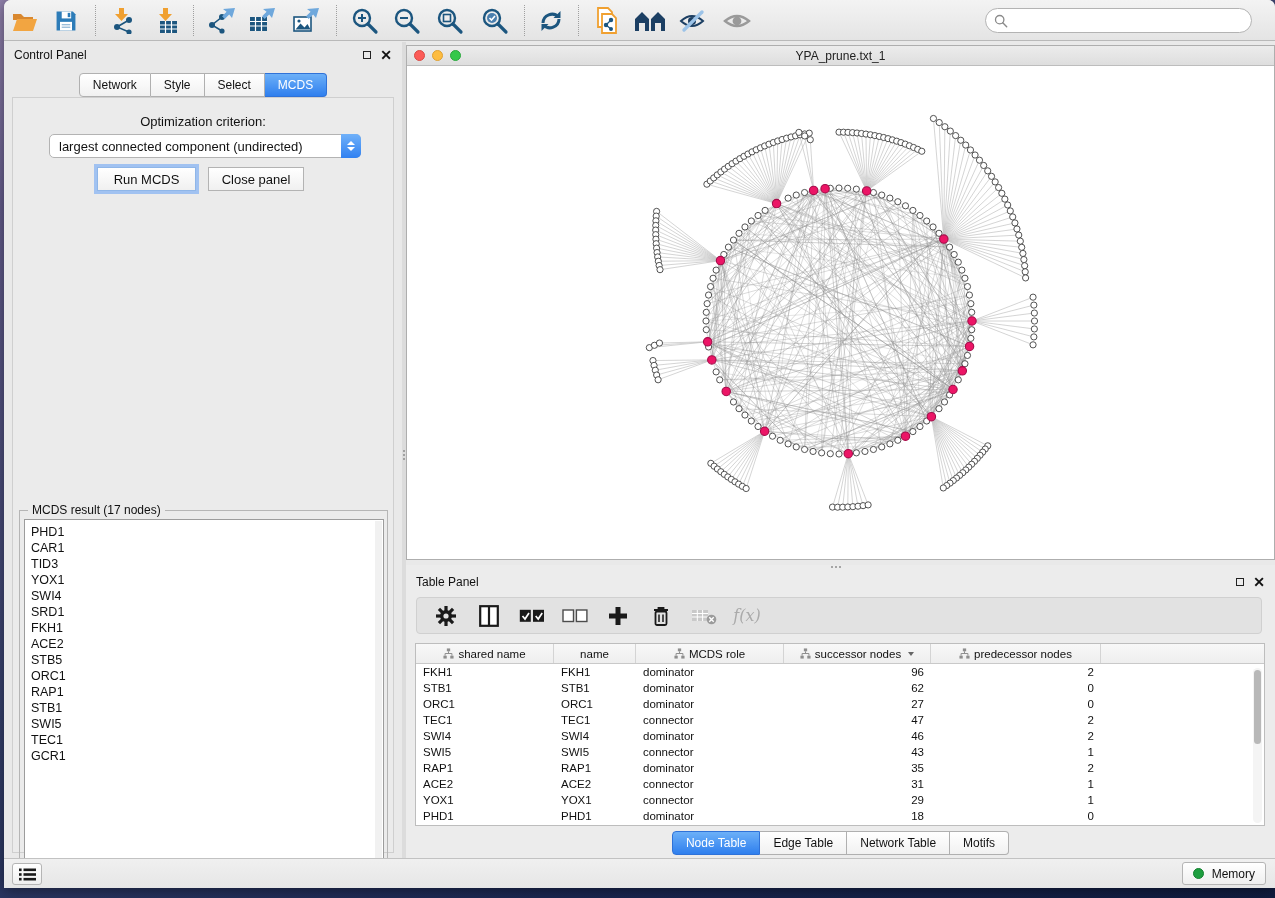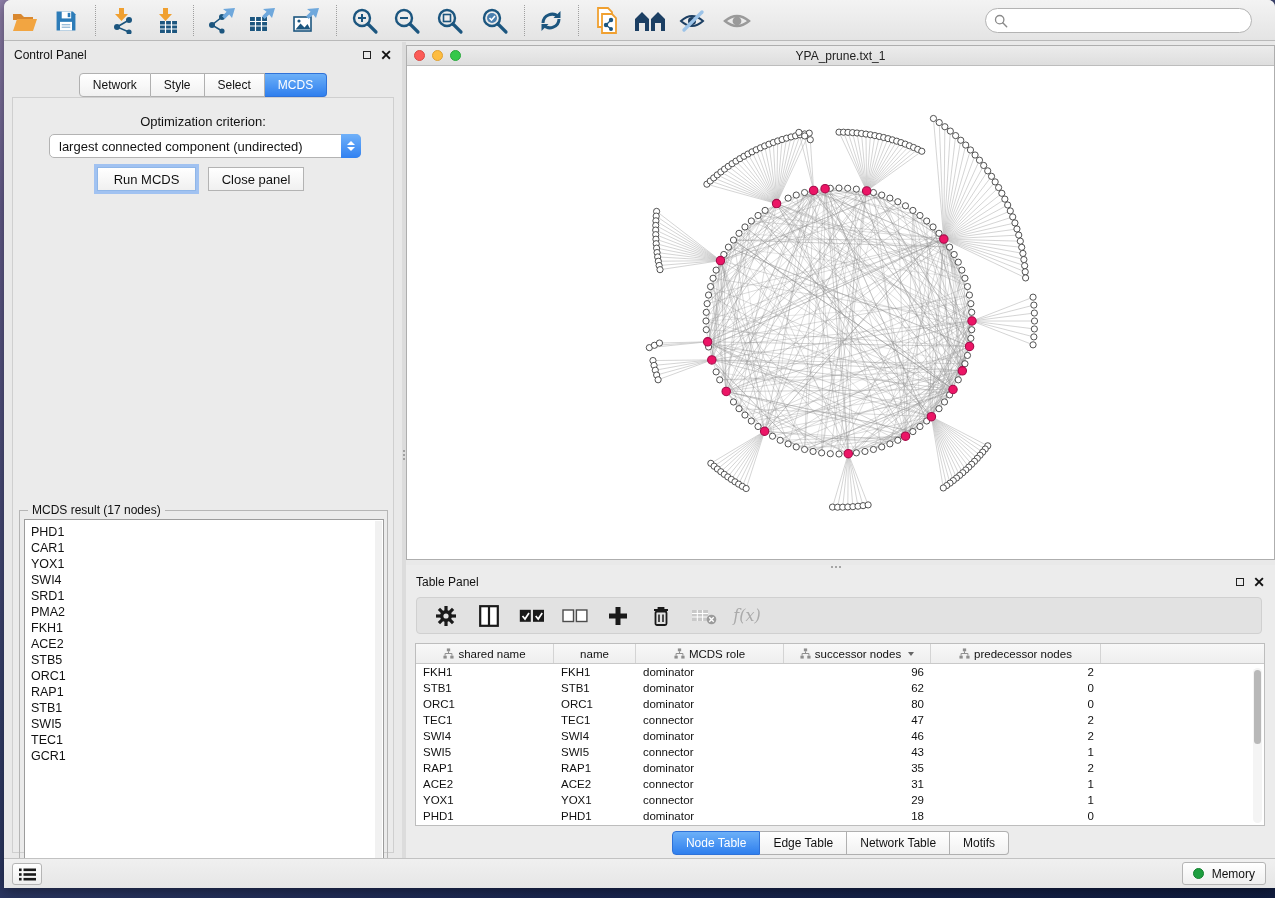--- a/index.html
+++ b/index.html
@@ -279,24 +279,24 @@
             <i class="dn"></i>
           </span>
       </div>
       <div class="btn" id="run-btn">Run MCDS</div>
       <div class="btn" id="closep-btn">Close panel</div>
       <div id="result-group">
         <span id="result-legend">MCDS result (17 nodes)</span>
         <div id="result-list">
           <div class="result-item">PHD1</div>
             <div class="result-item">CAR1</div>
+            <div class="result-item">TID3</div>
             <div class="result-item">YOX1</div>
             <div class="result-item">SWI4</div>
             <div class="result-item">SRD1</div>
-            <div class="result-item">PMA2</div>
             <div class="result-item">FKH1</div>
             <div class="result-item">ACE2</div>
             <div class="result-item">STB5</div>
             <div class="result-item">ORC1</div>
             <div class="result-item">RAP1</div>
             <div class="result-item">STB1</div>
             <div class="result-item">SWI5</div>
             <div class="result-item">TEC1</div>
             <div class="result-item">GCR1</div>
             <div id="result-scroll"></div>
@@ -1190,21 +1190,21 @@
             <div class="tcell" style="width: 138px;">STB1</div>
             <div class="tcell" style="width: 82px;">STB1</div>
             <div class="tcell" style="width: 148px;">dominator</div>
             <div class="tcell num" style="width: 147px;">62</div>
             <div class="tcell num" style="width: 170px;">0</div>
           </div>
           <div class="trow">
             <div class="tcell" style="width: 138px;">ORC1</div>
             <div class="tcell" style="width: 82px;">ORC1</div>
             <div class="tcell" style="width: 148px;">dominator</div>
-            <div class="tcell num" style="width: 147px;">80</div>
+            <div class="tcell num" style="width: 147px;">27</div>
             <div class="tcell num" style="width: 170px;">0</div>
           </div>
           <div class="trow">
             <div class="tcell" style="width: 138px;">TEC1</div>
             <div class="tcell" style="width: 82px;">TEC1</div>
             <div class="tcell" style="width: 148px;">connector</div>
             <div class="tcell num" style="width: 147px;">47</div>
             <div class="tcell num" style="width: 170px;">2</div>
           </div>
           <div class="trow">

